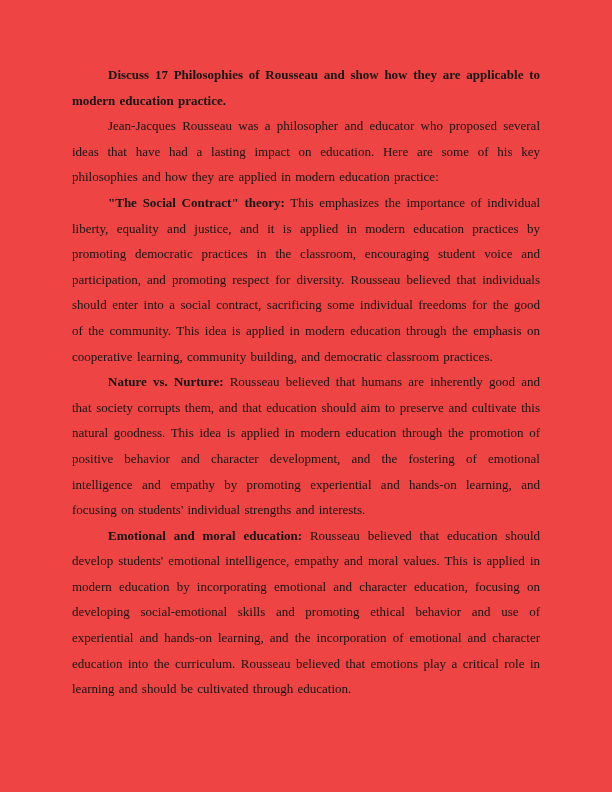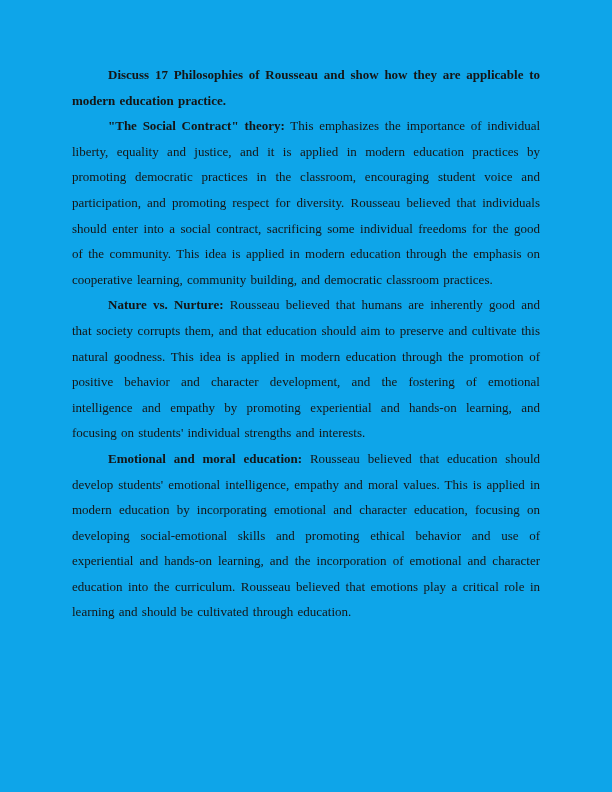--- a/index.html
+++ b/index.html
@@ -4,21 +4,21 @@
   <style>
     html, body {
       margin: 0;
       padding: 0;
       background: #ffffff;
     }
     .page {
       position: relative;
       width: 612px;
       height: 792px;
-      background: #0ea5e9;
+      background: #ef4444;
       box-sizing: border-box;
       padding: 62px 72px 0 72px;
       font-family: "Liberation Serif", serif;
       font-size: 13px;
       color: #151515;
       overflow: hidden;
     }
     .doc-par {
       margin: 0;
       text-align: justify;
@@ -35,20 +35,23 @@
   </style>
 </head>
 <body>
 
 <div class="page">
 
   <p class="doc-par doc-title">
     <b>Discuss 17 Philosophies of Rousseau and show how they are applicable to modern education practice.</b>
   </p>
 
+  <p class="doc-par">
+    <span>Jean-Jacques Rousseau was a philosopher and educator who proposed several ideas that have had a lasting impact on education. Here are some of his key philosophies and how they are applied in modern education practice:</span>
+  </p>
 
   <p class="doc-par">
     <span class="lead">"The Social Contract" theory:</span><span> This emphasizes the importance of individual liberty, equality and justice, and it is applied in modern education practices by promoting democratic practices in the classroom, encouraging student voice and participation, and promoting respect for diversity. Rousseau believed that individuals should enter into a social contract, sacrificing some individual freedoms for the good of the community. This idea is applied in modern education through the emphasis on cooperative learning, community building, and democratic classroom practices.</span>
   </p>
 
   <p class="doc-par">
     <span class="lead">Nature vs. Nurture:</span><span> Rousseau believed that humans are inherently good and that society corrupts them, and that education should aim to preserve and cultivate this natural goodness. This idea is applied in modern education through the promotion of positive behavior and character development, and the fostering of emotional intelligence and empathy by promoting experiential and hands-on learning, and focusing on students' individual strengths and interests.</span>
   </p>
 
   <p class="doc-par">

